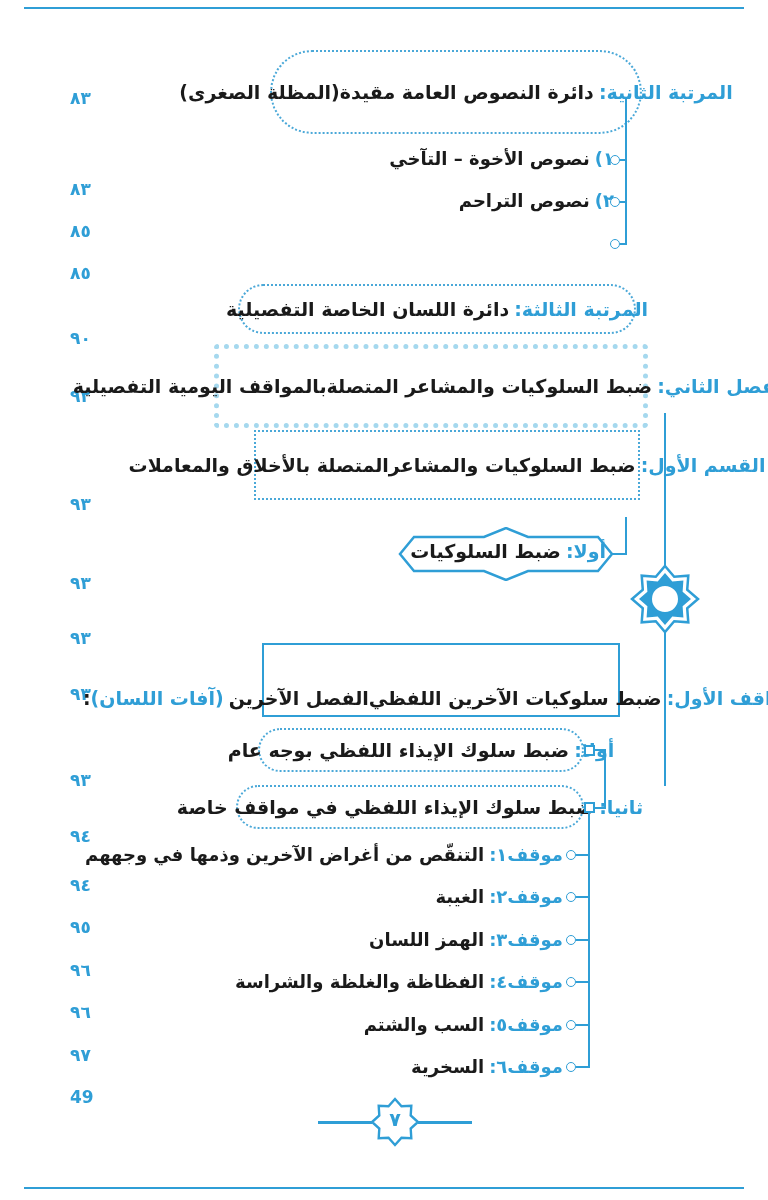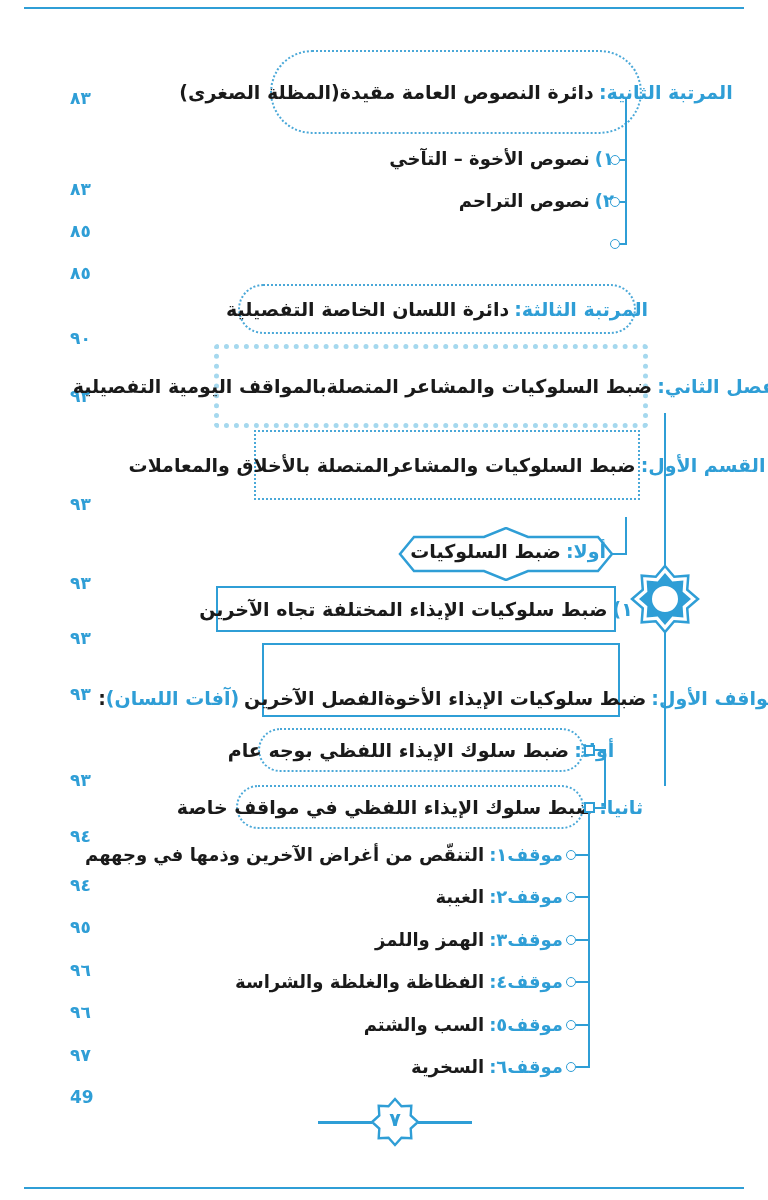--- a/index.html
+++ b/index.html
@@ -127,29 +127,24 @@
   <div class="vline" style="left:625px;top:517px;height:37px"></div>
   <div class="hline" style="left:613px;top:553px;width:14px"></div>
 
   <svg style="position:absolute;left:398px;top:527px" width="216" height="54" viewBox="0 0 216 54">
     <polygon points="16,10 86,10 108,1 130,10 200,10 214,27 200,44 130,44 108,53 86,44 16,44 2,27" fill="#ffffff" stroke="#2f9ed6" stroke-width="2.5" stroke-linejoin="miter"></polygon>
   </svg>
   <div class="banner-text" style="left:402px;top:540px;width:204px">
     <span class="lbl">أولا:</span><span>ضبط السلوكيات</span>
   </div>
 
-  <div class="box b-solid" style="left:216px;top:586px;width:400px;height:46px">
-    <div>
-      <span class="lbl">١)</span><span>ضبط سلوكيات الإيذاء المختلفة تجاه الآخرين</span>
-    </div>
-  </div>
 
   <div class="box b-solid align-right" style="left:262px;top:643px;width:358px;height:74px;line-height:34px">
     <div>
-      <span class="lbl">مواقف الأول:</span><span>ضبط سلوكيات الإيذاء الأخوة</span>
+      <span class="lbl">مواقف الأول:</span><span>ضبط سلوكيات الآخرين اللفظي</span>
     </div>
     <div>
       <span>الفصل الآخرين</span><span class="lbl-in">(آفات اللسان)</span><span>:</span>
     </div>
   </div>
 
   <div class="vline" style="left:664px;top:413px;height:153px"></div>
   <svg style="position:absolute;left:627px;top:561px" width="76" height="76" viewBox="-38 -38 76 76">
     <polygon points="0,-33 9.2,-22.2 23.3,-23.3 22.2,-9.2 33,0 22.2,9.2 23.3,23.3 9.2,22.2 0,33 -9.2,22.2 -23.3,23.3 -22.2,9.2 -33,0 -22.2,-9.2 -23.3,-23.3 -9.2,-22.2" fill="#ffffff" stroke="#2f9ed6" stroke-width="2.5"></polygon>
     <polygon points="0,-26 7.3,-17.6 18.4,-18.4 17.6,-7.3 26,0 17.6,7.3 18.4,18.4 7.3,17.6 0,26 -7.3,17.6 -18.4,18.4 -17.6,7.3 -26,0 -17.6,-7.3 -18.4,-18.4 -7.3,-17.6" fill="#2f9ed6"></polygon>
@@ -176,21 +171,21 @@
   <div class="nsq" style="left:584px;top:802px"></div>
   <div class="vline" style="left:588px;top:812px;height:256px"></div>
 
   <div class="row" style="right:205px;top:842px">
     <span class="lbl">موقف١:</span><span>التنقّص من أغراض الآخرين وذمها في وجههم</span>
   </div>
   <div class="row" style="right:205px;top:884px">
     <span class="lbl">موقف٢:</span><span>الغيبة</span>
   </div>
   <div class="row" style="right:205px;top:927px">
-    <span class="lbl">موقف٣:</span><span>الهمز واللمز</span>
+    <span class="lbl">موقف٣:</span><span>الهمز اللسان</span>
   </div>
   <div class="row" style="right:205px;top:969px">
     <span class="lbl">موقف٤:</span><span>الفظاظة والغلظة والشراسة</span>
   </div>
   <div class="row" style="right:205px;top:1012px">
     <span class="lbl">موقف٥:</span><span>السب والشتم</span>
   </div>
   <div class="row" style="right:205px;top:1054px">
     <span class="lbl">موقف٦:</span><span>السخرية</span>
   </div>

